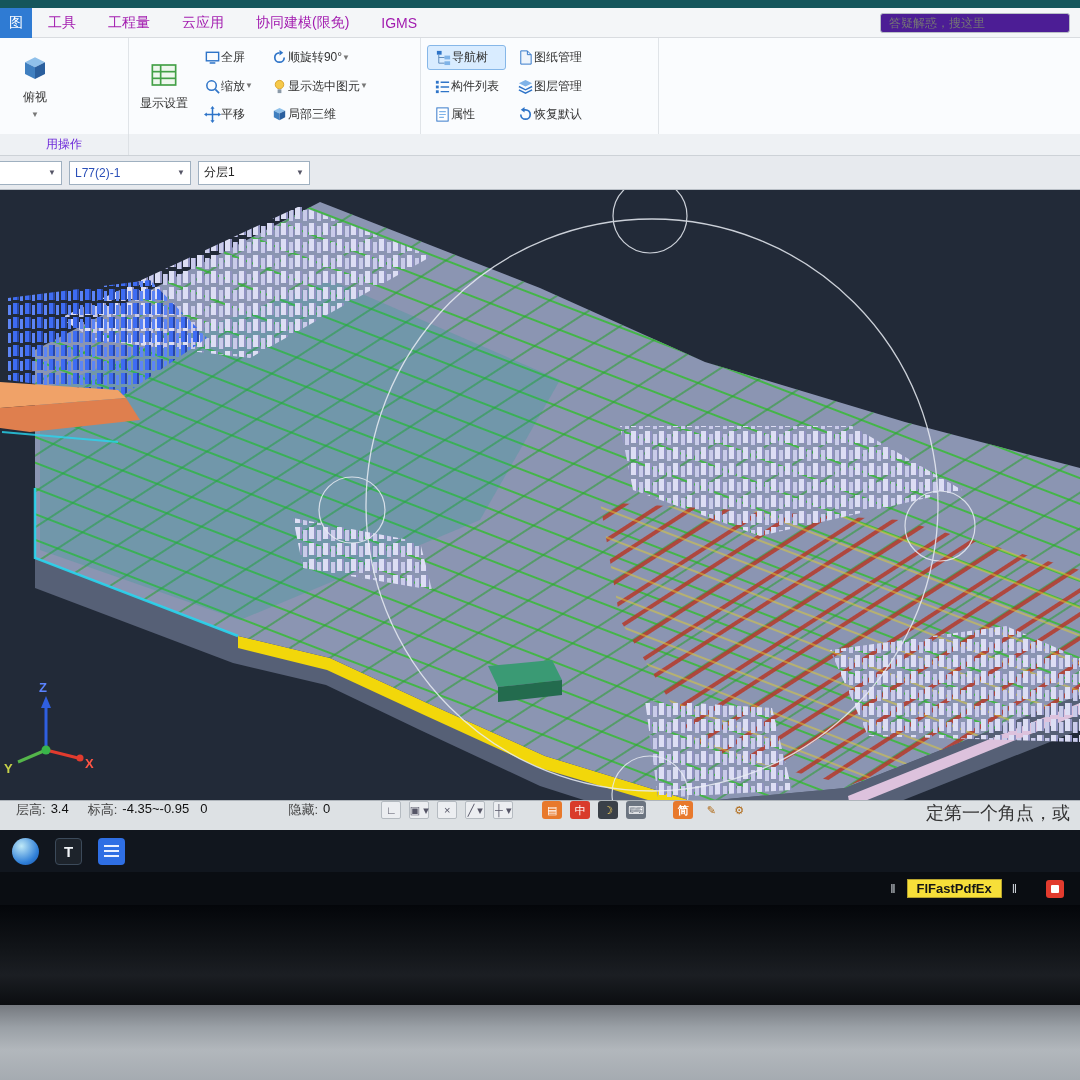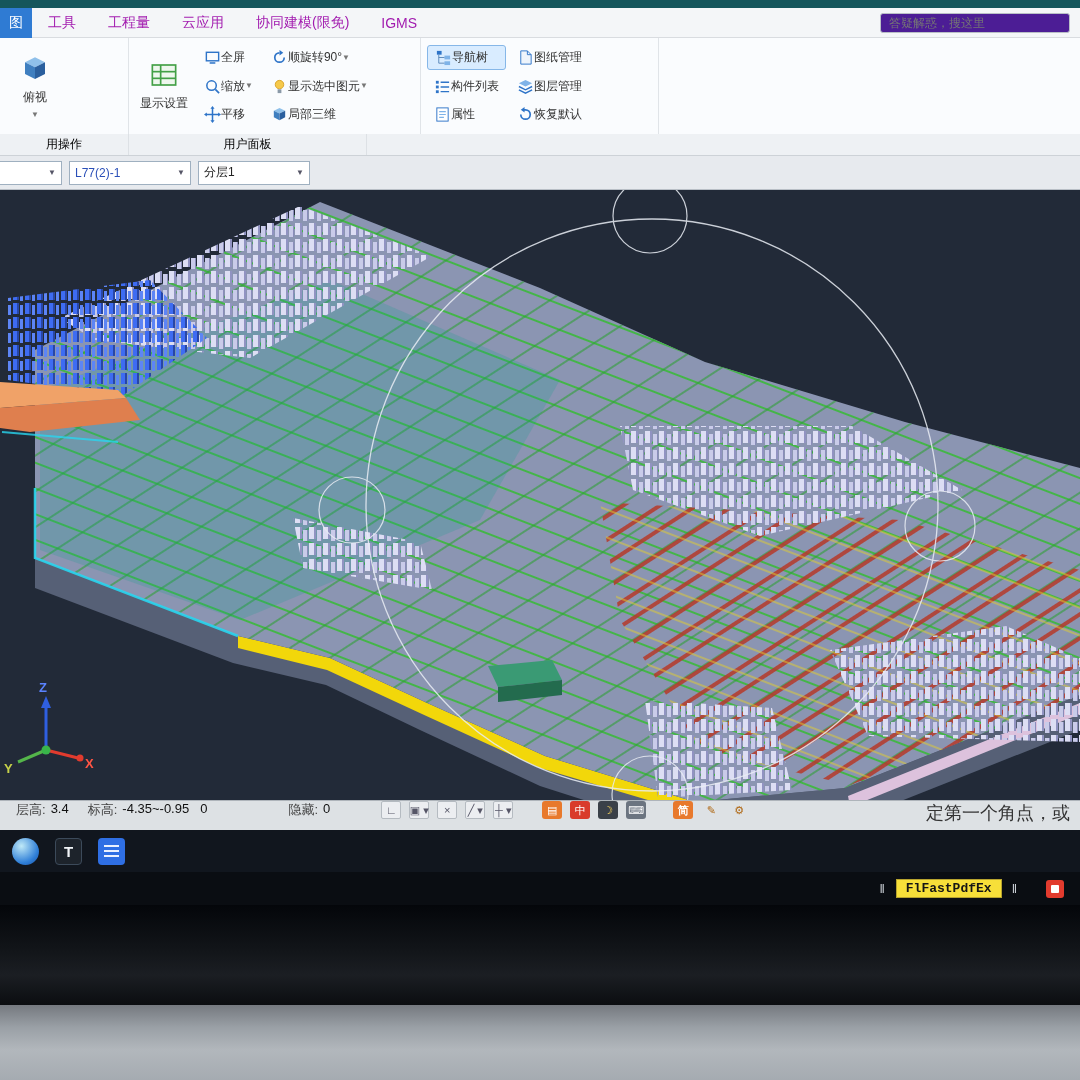--- a/index.html
+++ b/index.html
@@ -18,21 +18,21 @@
   
   .ribbon{height:96px;background:#fafcfe;display:flex;flex:0 0 auto}
   .rgroup{display:flex;align-items:center;padding:4px 6px;border-right:1px solid #e0e4e8;gap:4px}
   .bigbtn{width:58px;height:86px;display:flex;flex-direction:column;align-items:center;justify-content:center;gap:5px;border-radius:3px;font-size:12px;color:#333;text-align:center}
   .bigbtn svg{width:30px;height:30px}
   .dd{font-size:8px;color:#777;line-height:1}
   .smallcol{display:flex;flex-direction:column;justify-content:space-between;height:86px;padding:2px 0}
   .smallbtn{display:flex;align-items:center;font-size:12px;color:#333;height:25px;padding:0 7px;border-radius:3px;white-space:nowrap}
   .smallbtn svg{width:17px;height:17px;flex:0 0 auto}
   .smallbtn.active{background:#d9ecff;border:1px solid #86b7e8}
-  .ribbon-footer{height:22px;background:#eef1f4;border-bottom:1px solid #cdd2d7;display:flex;font-size:12px;color:#000000;flex:0 0 auto}
+  .ribbon-footer{height:22px;background:#eef1f4;border-bottom:1px solid #cdd2d7;display:flex;font-size:12px;color:#6d28d9;flex:0 0 auto}
   .gl{display:flex;align-items:center;justify-content:center;border-right:1px solid #dde1e5}
   .gl1{width:129px}.gl2{width:292px}.gl3{width:238px}.glrest{flex:1;border-right:none}
 
   
   .toolbar{height:34px;background:#e7eaee;border-bottom:1px solid #b9bfc6;display:flex;align-items:center;gap:7px;flex:0 0 auto}
   .combo{height:24px;background:#fff;border:1px solid #9fb0c0;font-size:12px;display:flex;align-items:center;justify-content:space-between;padding:0 5px;gap:6px}
   .combo .cdd{font-size:8px;color:#556}
   .combo1{width:62px;border-left:none}
   .combo2{width:122px;color:#2a4fb8}
   .combo3{width:112px}
@@ -54,21 +54,21 @@
 
   
   .taskbar{height:42px;background:#11161e;display:flex;align-items:center;gap:16px;padding:0 12px;flex:0 0 auto}
   .tb-ic{width:27px;height:27px;border-radius:4px;display:flex;align-items:center;justify-content:center}
   .tb1{border-radius:50%;background:radial-gradient(circle at 35% 30%,#bfe9f7,#2f7fd8 65%,#1a4e9e)}
   .tb2{background:#1d232b;border:1px solid #3c4a5a;color:#f2f5f8;font-weight:bold;font-size:15px}
   .tb3{background:#2f6fe4;flex-direction:column;gap:3px}
   .tb3 i{display:block;width:15px;height:2px;background:#eaf1ff}
   .traystrip{height:33px;background:#0a0d12;display:flex;align-items:center;justify-content:flex-end;gap:10px;padding:0 16px;flex:0 0 auto}
   .pause{color:#cdd2d8;font-size:13px;letter-spacing:1px}
-  .tooltip{background:#f7df39;color:#151515;font-size:13px;font-weight:bold;padding:1px 9px;border:1px solid #b7a32e;font-family:Liberation Mono, monospace}
+  .tooltip{background:#f7df39;color:#151515;font-size:13px;font-weight:bold;padding:1px 9px;border:1px solid #b7a32e;font-family:Liberation Sans, sans-serif}
   .trayred{width:18px;height:18px;border-radius:3px;background:#e23b2e;margin-left:18px;display:flex;align-items:center;justify-content:center}
   .trayred i{width:8px;height:8px;background:#fff;border-radius:1px;display:block}
 
   
   .bezel{height:100px;background:linear-gradient(180deg,#04060a 0%,#121519 45%,#1b1e23 70%,#0b0d10 100%);flex:0 0 auto}
   .desk{height:75px;background:linear-gradient(180deg,#75797f 0%,#9aa0a6 30%,#b2b7bc 60%,#a5abb1 100%);flex:1}
 </style>
 </head>
 <body>
 
@@ -215,21 +215,20 @@
             </svg>
           <span>恢复默认</span>
         </div>
       </div>
     </div>
     <div style="flex:1"></div>
   </div>
 
   <div class="ribbon-footer">
     <div class="gl gl1">用操作</div>
-    <div class="gl gl3">用户面板</div>
     <div class="gl glrest"></div>
   </div>
 
   <div class="toolbar">
     <div class="combo combo1">
       <span></span>
       <span class="cdd">▼</span>
     </div>
     <div class="combo combo2">
       <span>L77(2)-1</span>

